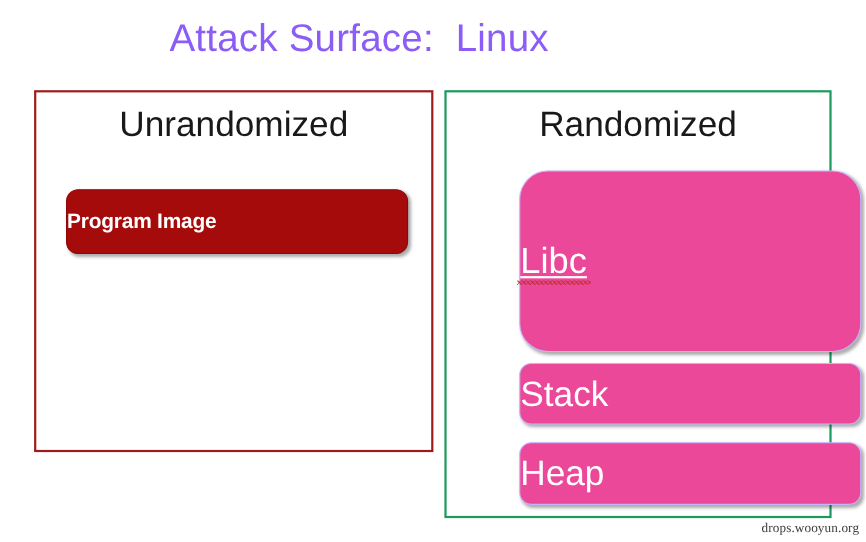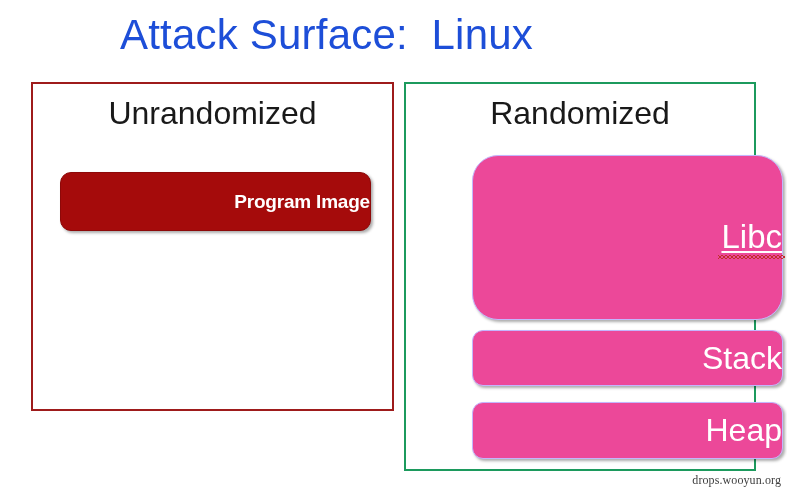--- a/index.html
+++ b/index.html
@@ -20,25 +20,25 @@
     overflow: hidden;
   }
 
   
   #slide-title {
     position: absolute;
     left: 0;
     top: 14px;
     width: 653px;
     text-align: center;
-    font-size: 42px;
+    font-size: 35px;
     line-height: 42px;
     font-weight: 400;
     letter-spacing: 0.2px;
-    color: #1d4ed8;
+    color: #8b5cf6;
     white-space: pre;
   }
 
   
   .panel {
     position: absolute;
     background: #ffffff;
     box-sizing: border-box;
   }
   #panel-unrandomized {
@@ -68,21 +68,21 @@
     font-weight: 400;
     color: #191919;
     white-space: pre;
   }
 
   
   .region {
     position: absolute;
     display: flex;
     align-items: center;
-    justify-content: flex-end;
+    justify-content: flex-start;
     color: #ffffff;
     box-sizing: border-box;
     box-shadow: 2px 2px 3px rgba(0,0,0,0.33);
     text-align: center;
   }
 
   .region-red {
     background: #a50b0b;
     border: 1px solid #8d0909;
   }

